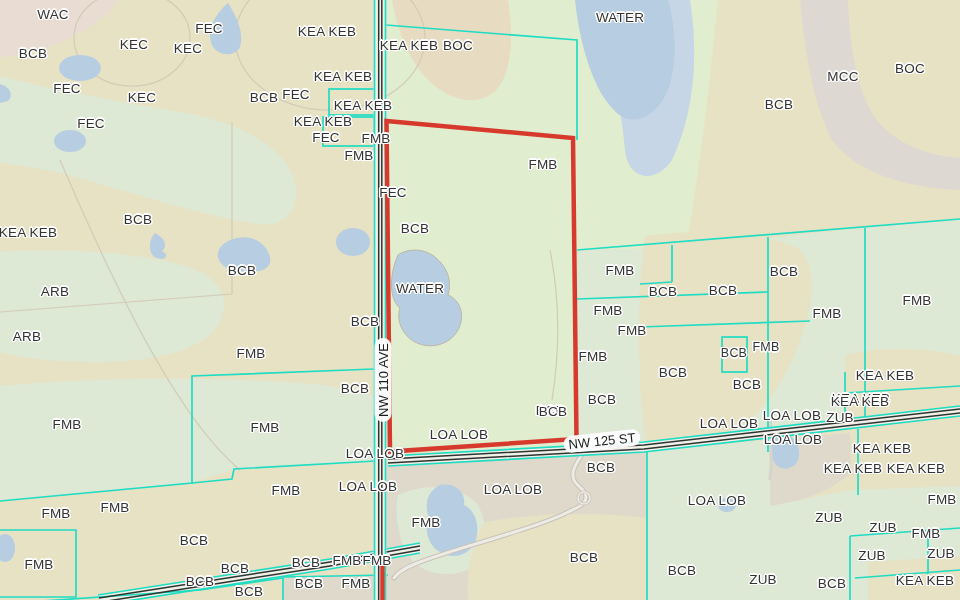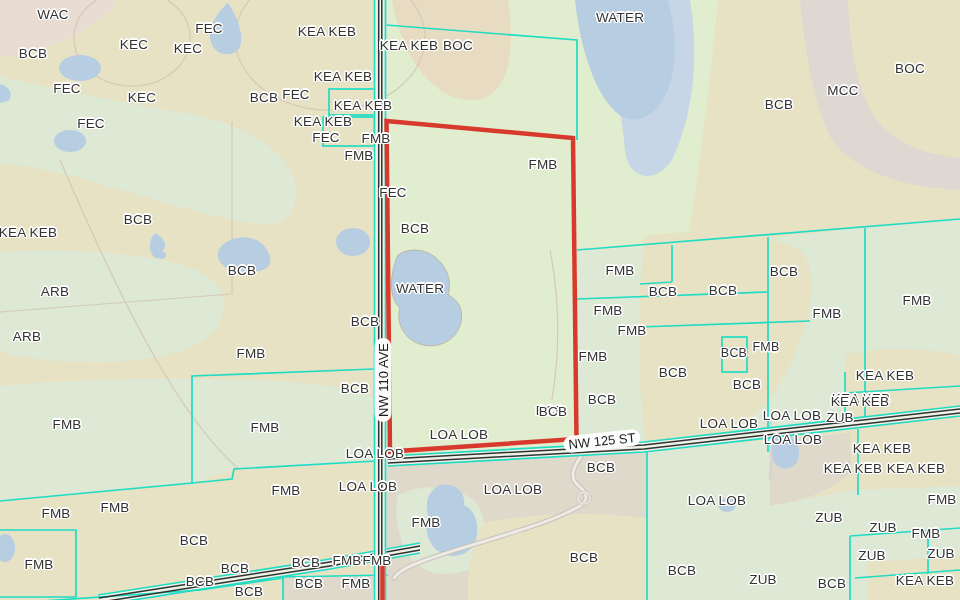--- a/index.html
+++ b/index.html
@@ -174,21 +174,21 @@
       <div class="label" style="left: 363px; top: 105px;">KEA KEB</div>
       <div class="label" style="left: 323px; top: 121px;">KEA KEB</div>
       <div class="label" style="left: 326px; top: 137px;">FEC</div>
       <div class="label" style="left: 376px; top: 138px;">FMB</div>
       <div class="label" style="left: 359px; top: 155px;">FMB</div>
       <div class="label" style="left: 393px; top: 192px;">FEC</div>
       <div class="label" style="left: 415px; top: 228px;">BCB</div>
       <div class="label" style="left: 543px; top: 164px;">FMB</div>
       <div class="label" style="left: 620px; top: 17px;">WATER</div>
       <div class="label" style="left: 779px; top: 104px;">BCB</div>
-      <div class="label" style="left: 843px; top: 90px;">MCC</div>
+      <div class="label" style="left: 843px; top: 76px;">MCC</div>
       <div class="label" style="left: 910px; top: 68px;">BOC</div>
       <div class="label" style="left: 420px; top: 288px;">WATER</div>
       <div class="label" style="left: 365px; top: 321px;">BCB</div>
       <div class="label" style="left: 355px; top: 388px;">BCB</div>
       <div class="label" style="left: 620px; top: 270px;">FMB</div>
       <div class="label" style="left: 608px; top: 310px;">FMB</div>
       <div class="label" style="left: 632px; top: 330px;">FMB</div>
       <div class="label" style="left: 593px; top: 356px;">FMB</div>
       <div class="label" style="left: 602px; top: 399px;">BCB</div>
       <div class="label" style="left: 550px; top: 410px;">BCB</div>

